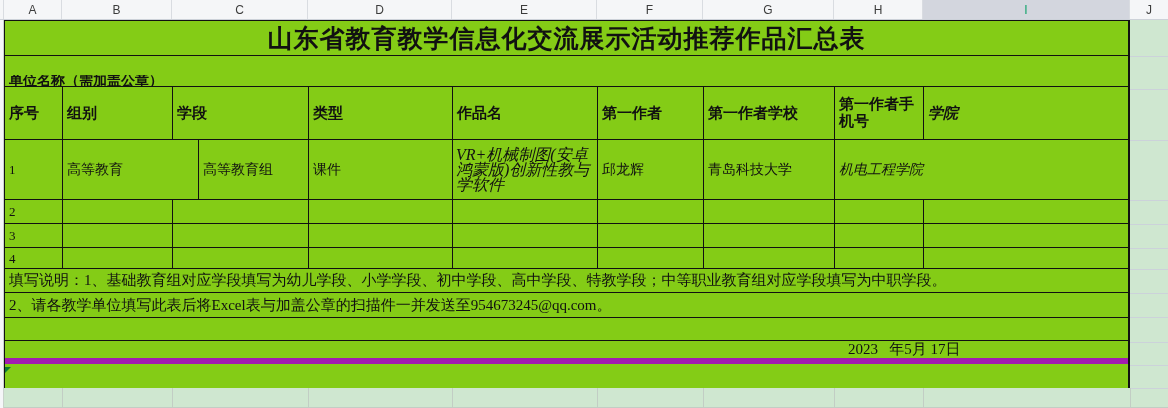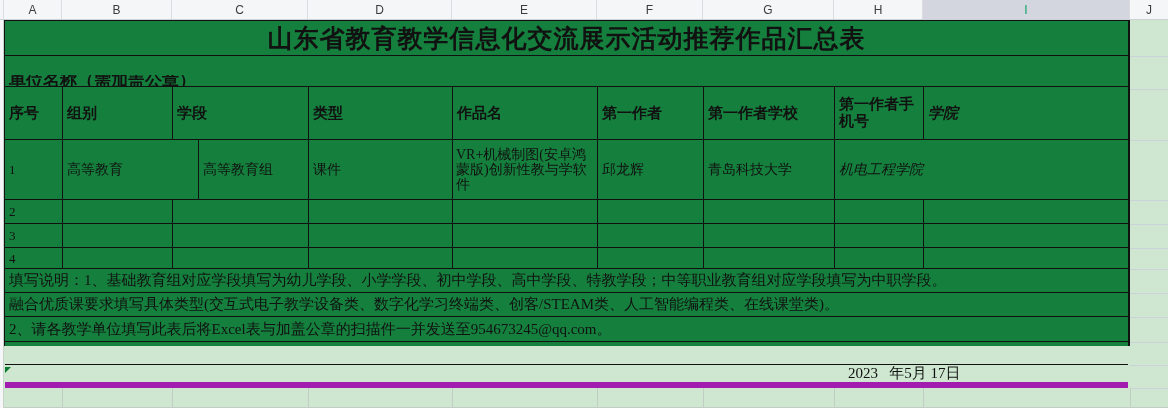--- a/index.html
+++ b/index.html
@@ -14,39 +14,39 @@
   .sliver { width: 4px; border-right: 1px solid #d9dce1; }
   .colhead { display: flex; align-items: center; justify-content: center; border-right: 1px solid #d9dce1; height: 100%; }
   .w-a{width:58px}.w-b{width:110px}.w-c{width:136px}.w-d{width:144px}.w-e{width:145px}
   .w-f{width:106px}.w-g{width:131px}.w-h{width:89px}.w-i{width:207px}.w-j{width:38px;border-right:none}
   .colhead.sel { background: #d3d6de; color: #13a46a; }
   .selbar { position: absolute; left: 923px; top: 20px; width: 207px; height: 3px; background: #16ab68; }
   .leftstrip { position: absolute; left: 0; top: 20px; width: 4px; height: 388px;
                background: #f5f6f8; border-right: 1px solid #c9d2cb; }
 
   
-  .tbl { position: absolute; left: 4px; top: 20px; width: 1126px; height: 326px;
+  .tbl { position: absolute; left: 4px; top: 20px; width: 1126px; height: 368px;
          border-top: 1px solid #111; border-left: 1px solid #111; border-right: 2px solid #111;
-         background: #15803d; }
+         background: #84cc16; }
   .row { display: flex; border-bottom: 1px solid #111; width: 100%; }
   .row.thick { border-bottom: 6px solid #a21caf; }
   .h-title{height:35px}.h-unit{height:31px}.h-head{height:53px}.h-r1{height:60px}
   .h-r2{height:24px}.h-r3{height:24px}.h-r4{height:21px}
   .h-n1{height:24px}.h-n2{height:24px}.h-n3{height:25px}.h-empty{height:23px}.h-date{height:23px}
   .cell { border-right: 1px solid #111; padding: 1px 4px; display: flex; align-items: center;
           overflow: hidden; font-size: 14px; line-height: 17px; }
   .cell.last { border-right: none; flex: 1; font-style: italic; }
   .c0{width:58px}.c1{width:110px}.c2{width:136px}.c3{width:144px}.c4{width:145px}
   .c5{width:106px}.c6{width:131px}.c7{width:89px}
   .mcell { flex: 1; display: flex; align-items: center; padding: 0 4px; overflow: hidden; }
   .title-cell { justify-content: center; font-weight: bold; font-size: 25px; letter-spacing: 1px; }
-  .unit-cell { font-weight: bold; font-size: 17px; margin-top: 19px; }
+  .unit-cell { font-weight: bold; font-size: 14px; margin-top: 19px; }
   .head-cell { font-weight: bold; font-size: 15px; }
   .small-num { font-size: 13px; }
-  .work-cell { font-size: 14px; line-height: 15px; padding: 2px 3px; }
+  .work-cell { font-size: 16px; line-height: 15px; padding: 2px 3px; font-style: italic; }
   .note-cell { font-size: 15px; white-space: nowrap; }
   .date-cell { font-size: 15px; white-space: pre; padding-left: 843px; }
 
   
   .flag { position: absolute; left: 5px; top: 367px; width: 0; height: 0;
           border-top: 6px solid #0a7a33; border-right: 6px solid transparent; }
   .jline { position: absolute; left: 1130px; width: 38px; height: 1px; background: #ccd2da; }
   .bline { position: absolute; top: 388px; width: 1px; height: 20px; background: #c2cdc4; }
   .hline-bottom { position: absolute; left: 4px; top: 407px; width: 1164px; height: 1px; background: #c2cdc4; }
 </style>
@@ -136,23 +136,20 @@
       <div class="cell c4"></div>
       <div class="cell c5"></div>
       <div class="cell c6"></div>
       <div class="cell c7"></div>
       <div class="cell last"></div>
     </div>
 
     <div class="row h-n1">
       <div class="mcell note-cell">填写说明：1、基础教育组对应学段填写为幼儿学段、小学学段、初中学段、高中学段、特教学段；中等职业教育组对应学段填写为中职学段。</div>
     </div>
-    <div class="row h-n2">
-      <div class="mcell note-cell">融合优质课要求填写具体类型(交互式电子教学设备类、数字化学习终端类、创客/STEAM类、人工智能编程类、在线课堂类)。</div>
-    </div>
     <div class="row h-n3">
       <div class="mcell note-cell">2、请各教学单位填写此表后将Excel表与加盖公章的扫描件一并发送至954673245@qq.com。</div>
     </div>
 
     <div class="row h-empty">
       <div class="mcell"></div>
     </div>
 
     <div class="row h-date thick">
       <div class="mcell date-cell">2023   年5月 17日</div>

